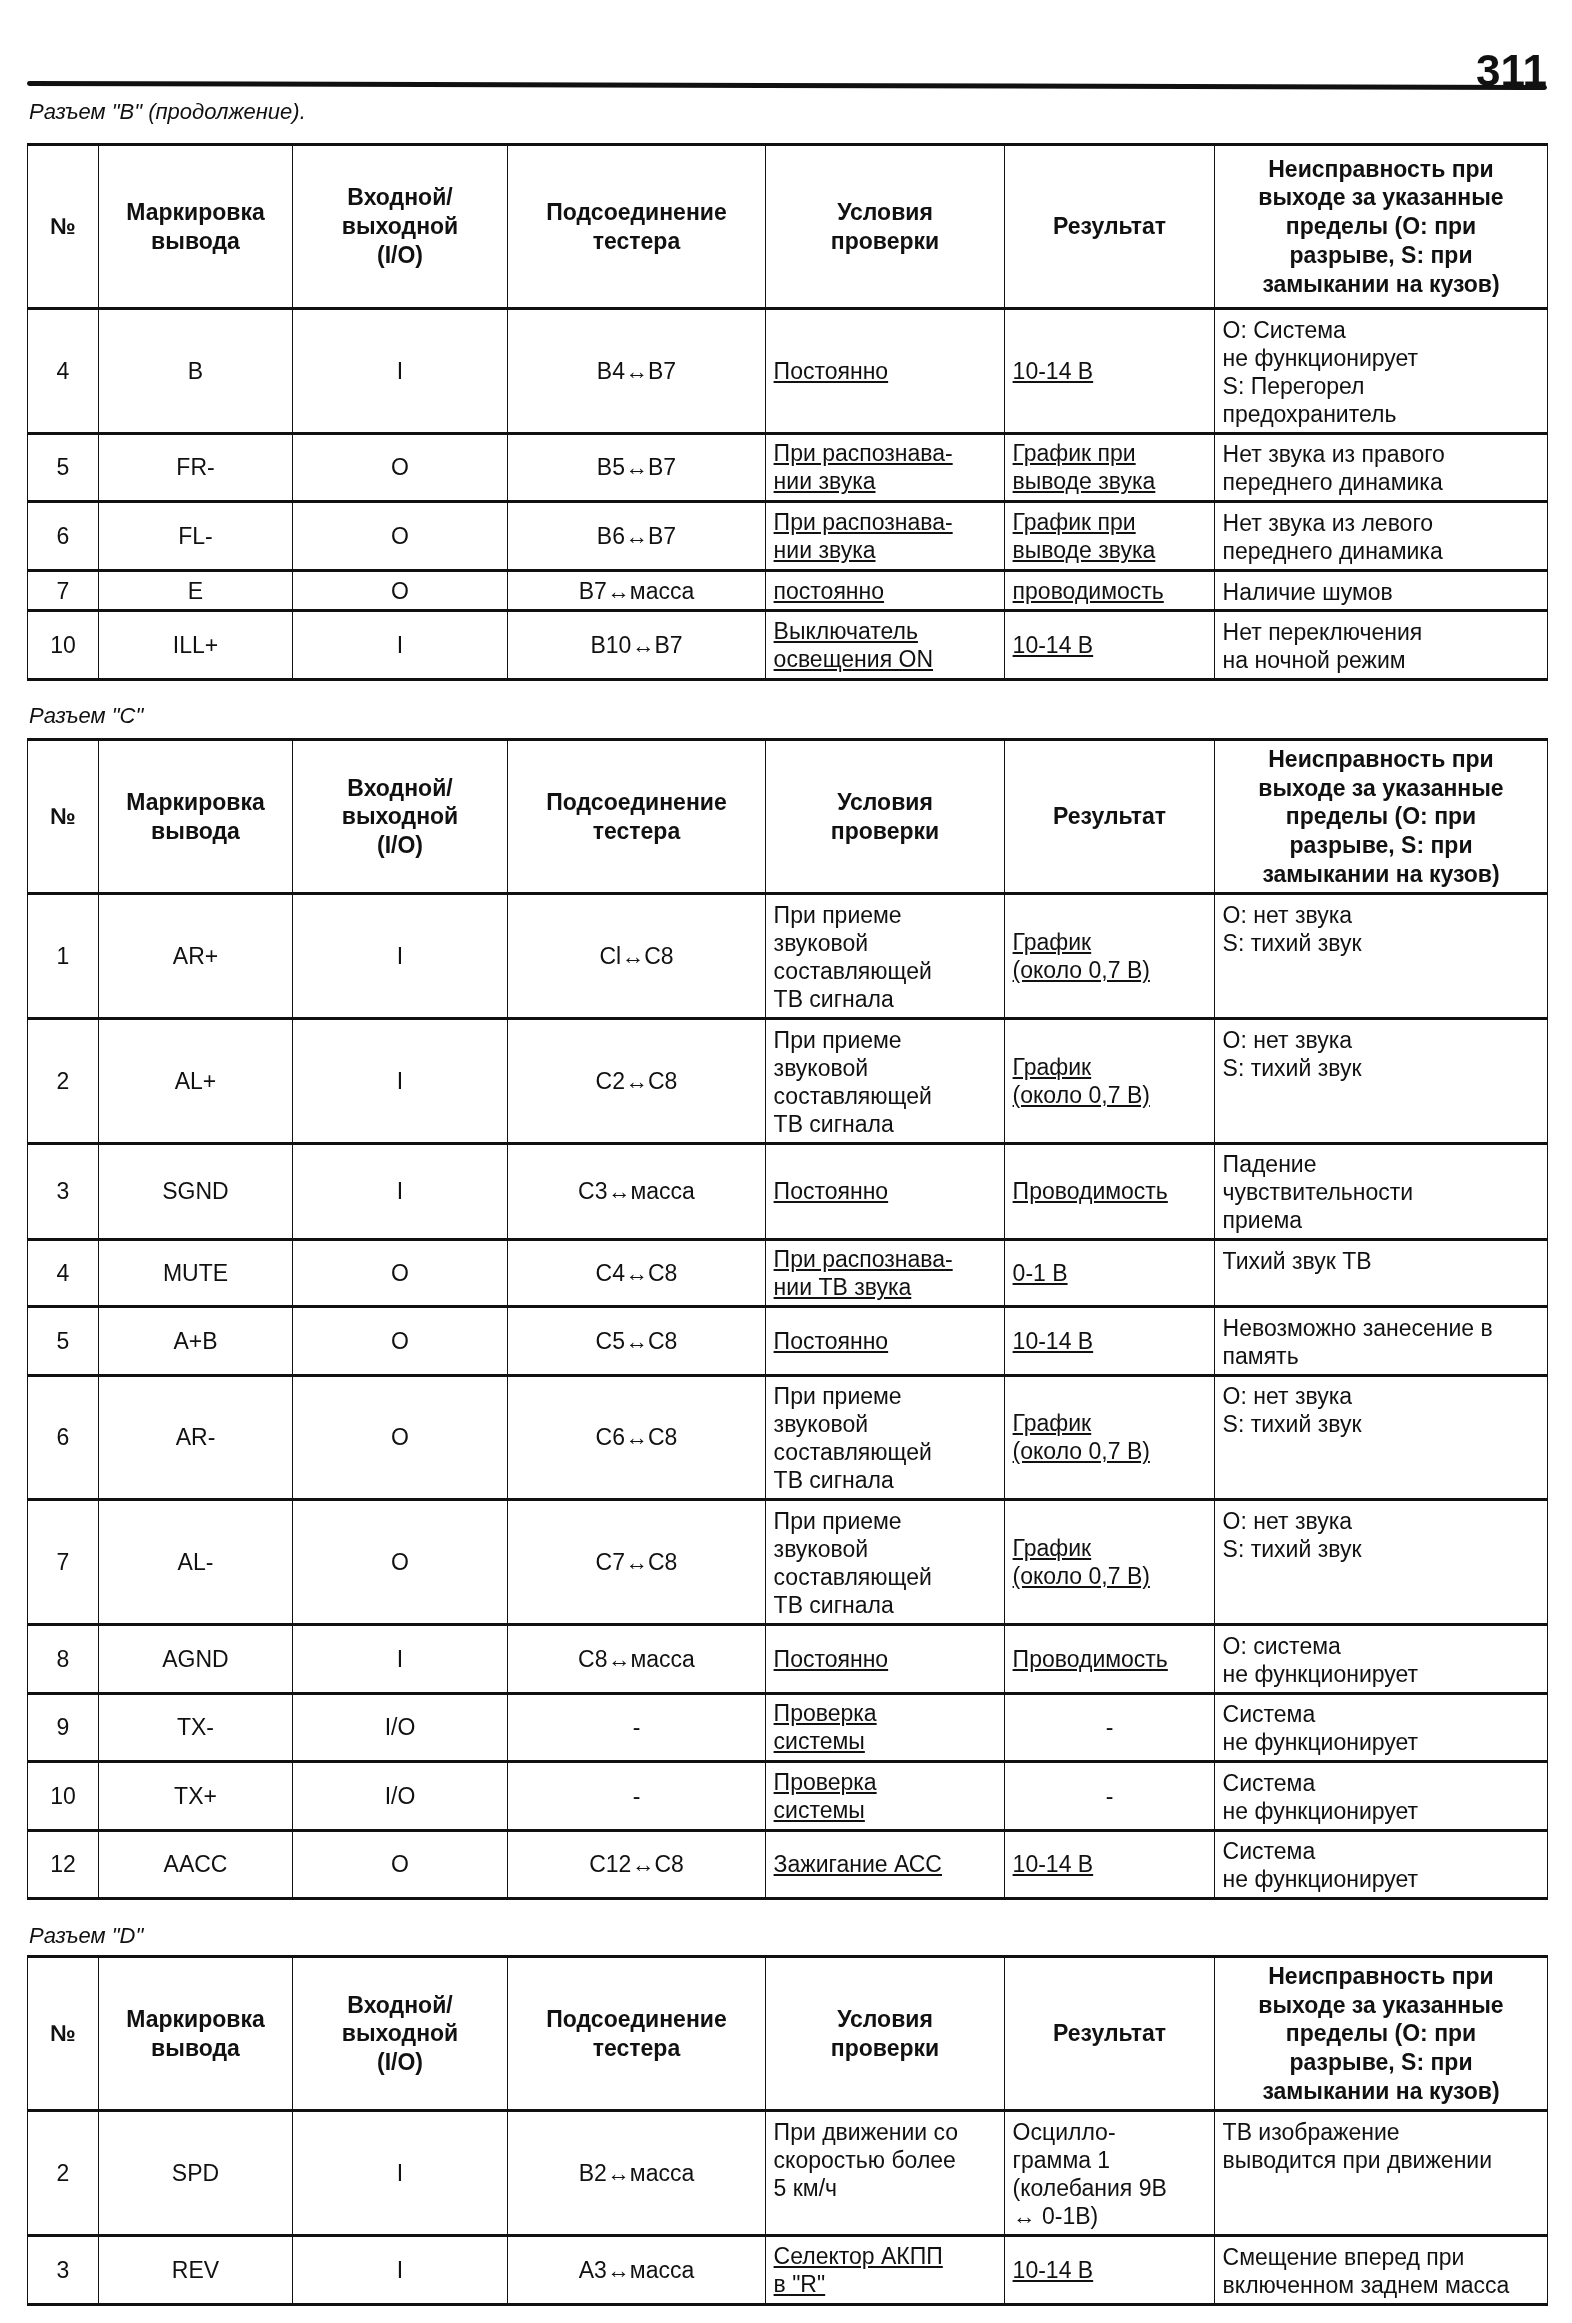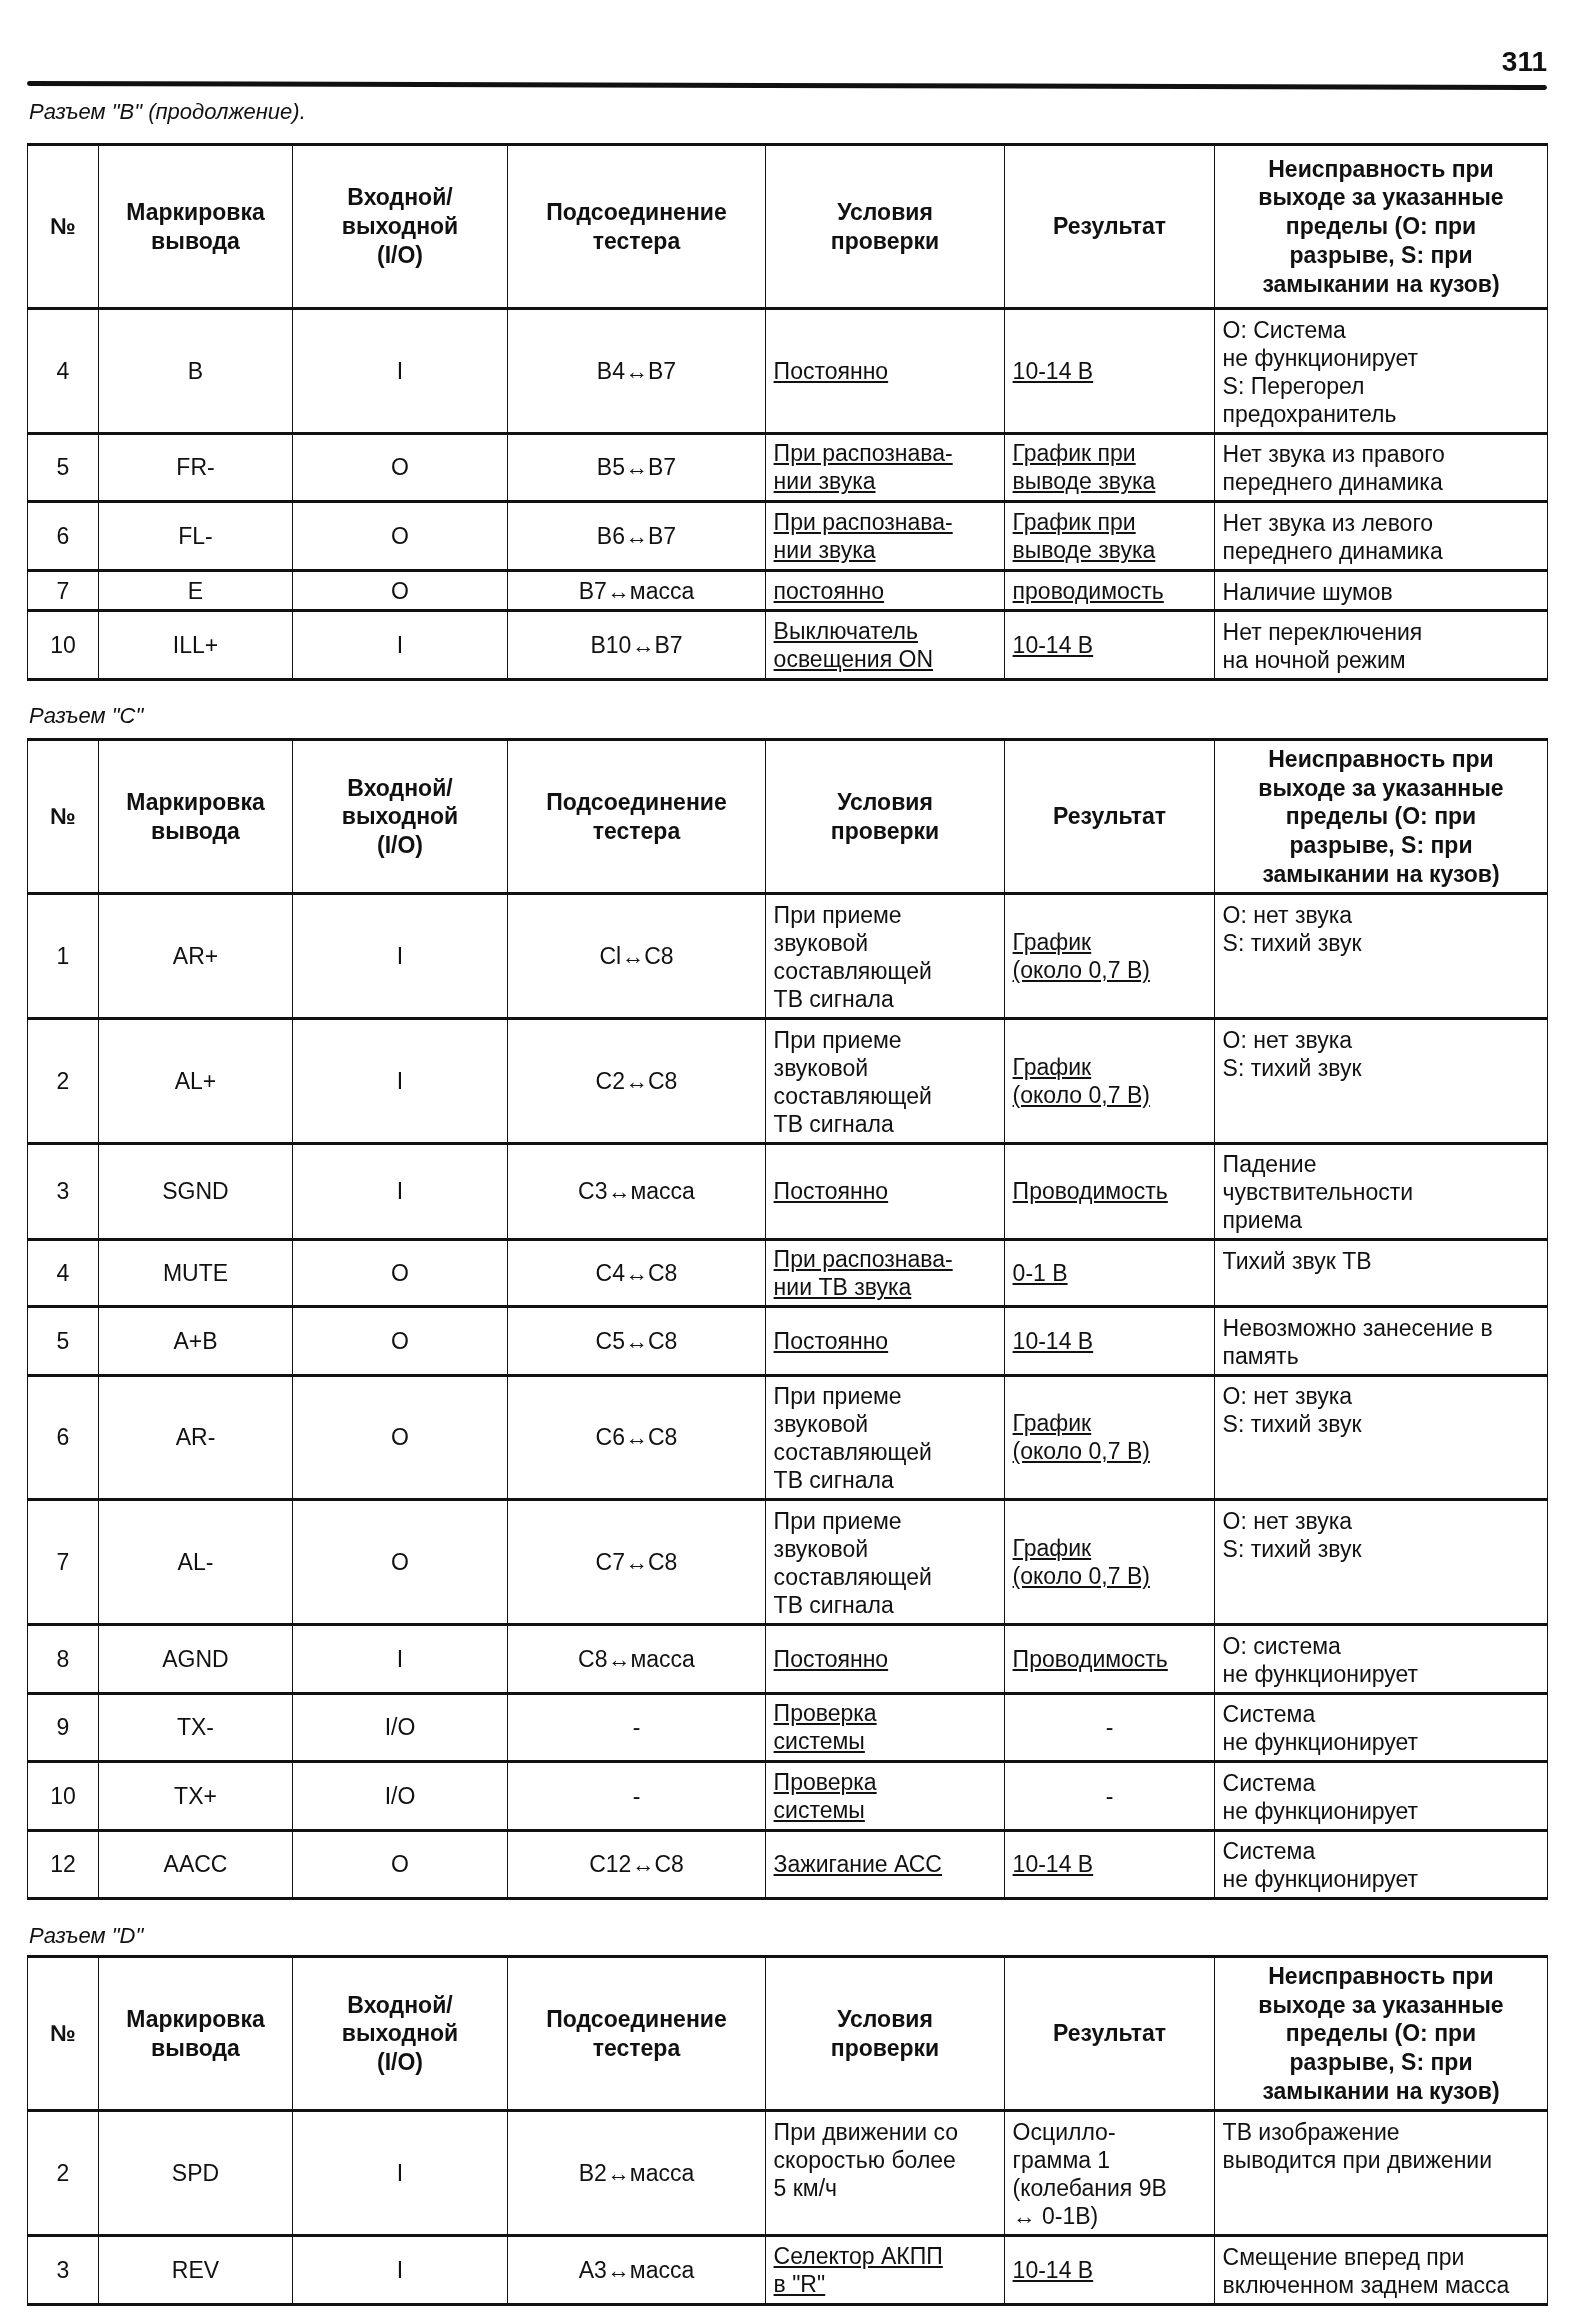--- a/index.html
+++ b/index.html
@@ -5,21 +5,21 @@
   html, body { margin: 0; padding: 0; background: #ffffff; }
   body {
     width: 1572px; height: 2324px; position: relative; overflow: hidden;
     font-family: "Liberation Sans", "DejaVu Sans", sans-serif; color: #111;
   }
   .page-header { position: absolute; left: 27px; top: 29px; width: 1520px; height: 59px; }
   .page-title {
     position: absolute; left: 0; right: 0; top: 7.6px; text-align: center;
     font-size: 36px; font-weight: bold; letter-spacing: 0.3px;
   }
-  .page-number { position: absolute; right: 0; top: 17px; font-size: 28px; font-weight: bold; }
+  .page-number { position: absolute; right: 0; top: 17px; font-size: 44px; font-weight: bold; }
   .header-rule {
     position: absolute; left: 0; right: 0; bottom: 0; height: 4.8px; background: #111;
     border-radius: 2.9px; transform: rotate(0.15deg);
   }
   .section-caption {
     position: absolute; left: 29px; font-style: italic; font-size: 22px;
   }
   table.pin-table {
     position: absolute; left: 27px; width: 1520px;
     border-collapse: collapse; table-layout: fixed;

